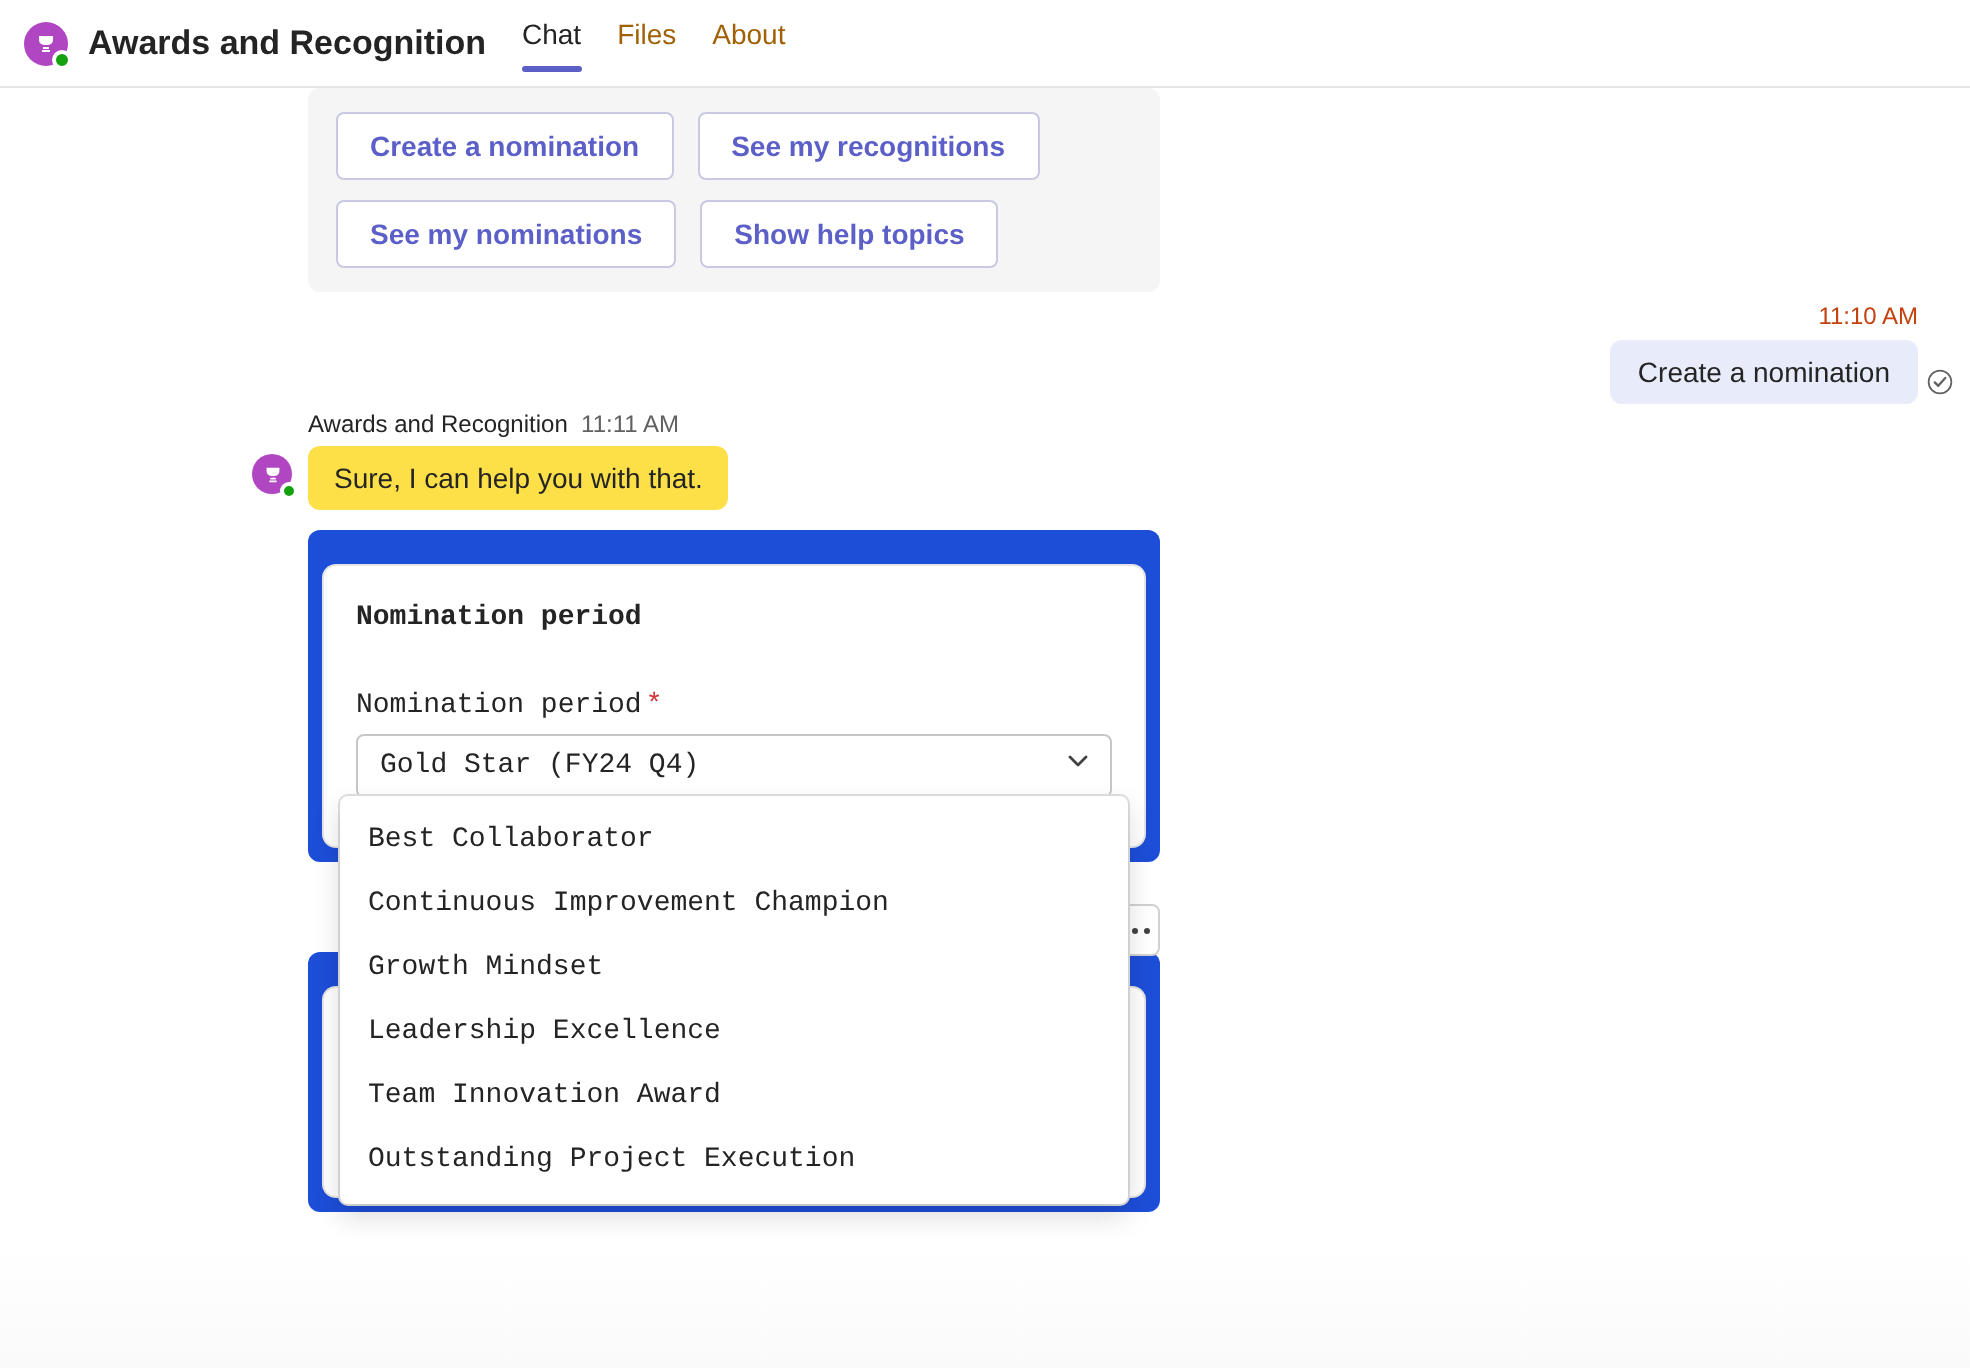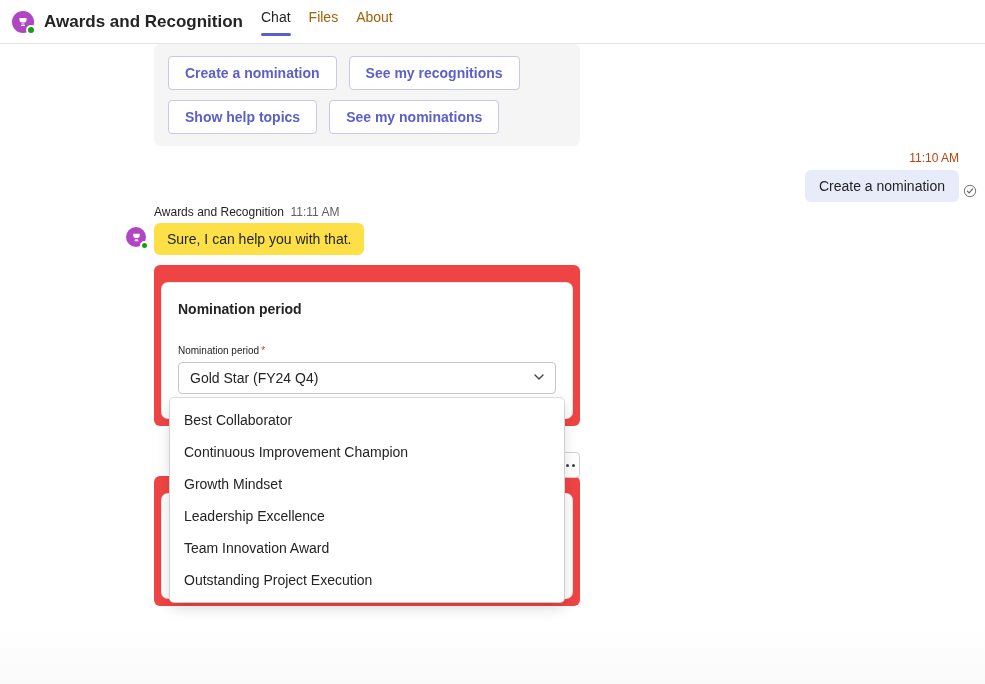--- a/index.html
+++ b/index.html
@@ -40,24 +40,24 @@
     
     .bot-av-small { position: absolute; left: 126px; width: 20px; height: 20px; border-radius: 50%; background: #b146c2; display: flex; align-items: center; justify-content: center; }
     .bot-av-small svg { width: 11px; height: 11px; }
     .bot-av-small .presence-dot { width: 9px; height: 9px; bottom: -3px; right: -3px; }
 
     
     .slip { display: inline-block; background: #fde047; border-radius: 6px; padding: 8px 13px; }
 
     
     .card { background: #fff; border-radius: 6px; padding: 18px 16px 14px; box-shadow: 0 0 0 1px #e5e5e5; margin-top: 10px; }
-    .card-surface { background: #ef4444; border-radius: 6px; padding: 8px; }
+    .card-surface { background: #1d4ed8; border-radius: 6px; padding: 8px; font-family: Liberation Mono, monospace; }
     .card-title { font-weight: 700; font-size: 14px; margin-bottom: 10px; }
     .card-desc { font-size: 14px; margin-bottom: 14px; color: #242424; }
-    .field-label { font-size: 10px; margin-bottom: 6px; margin-top: 28px; }
+    .field-label { font-size: 14px; margin-bottom: 6px; margin-top: 28px; }
     .req-star { color: #d13438; margin-left: 2px; }
 
     .select-box { position: relative; border: 1px solid #c7c7c7; border-radius: 4px; background: #fff; height: 32px; display: flex; align-items: center; padding: 0 34px 0 11px; cursor: pointer; font-size: 14px; margin-bottom: 10px; }
     .select-box.focused { border: 1px solid #5b5fc7; border-bottom: 2px solid #5b5fc7; }
     .chev { position: absolute; right: 10px; top: 50%; transform: translateY(-50%); }
     .chev svg { width: 12px; height: 12px; stroke: #424242; fill: none; }
 
     
     .dropdown { position: absolute; background: #fff; border-radius: 4px; box-shadow: 0 6px 14px rgba(0,0,0,0.15), 0 0 0 1px #e0e0e0; padding: 6px 0; z-index: 10; }
     .dd-item { padding: 8px 14px; cursor: pointer; font-size: 14px; }
@@ -92,22 +92,22 @@
 
 <div class="chat-area">
 
   <div class="msg-wrap bot-col" style="top: 0px;">
     <div class="bot-bubble" style="padding:12px 14px;">
       <div class="pill-row">
         <button class="pill-btn">Create a nomination</button>
         <button class="pill-btn">See my recognitions</button>
       </div>
       <div class="pill-row">
+        <button class="pill-btn">See my nominations</button>
         <button class="pill-btn">Show help topics</button>
-        <button class="pill-btn">See my nominations</button>
       </div>
     </div>
   </div>
 
   <div class="user-meta">11:10 AM</div>
   <div class="user-bubble">
     <span>Create a nomination</span>
   </div>
   <div class="sent-check">
     <svg viewBox="0 0 16 16">

